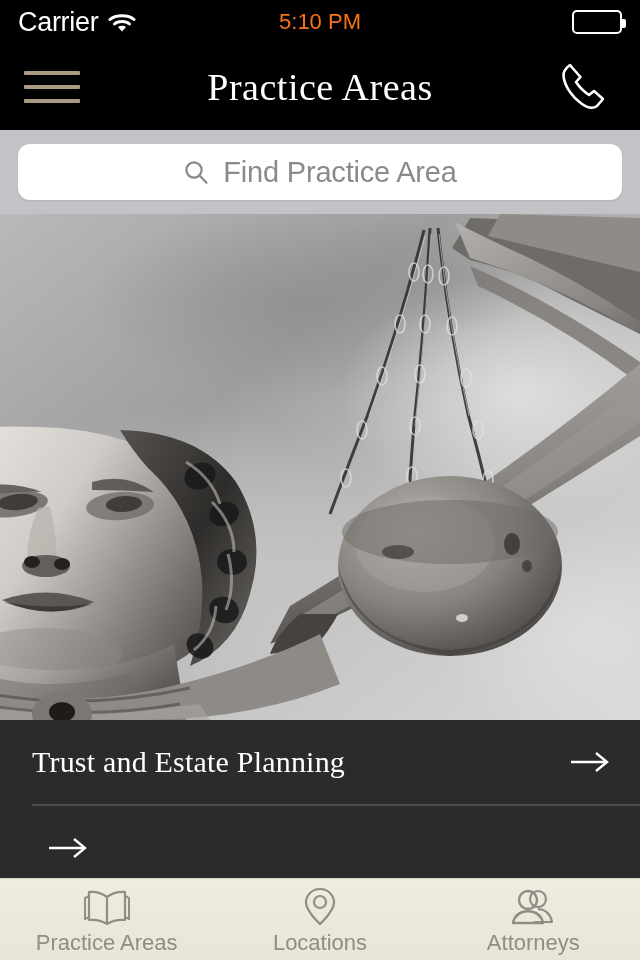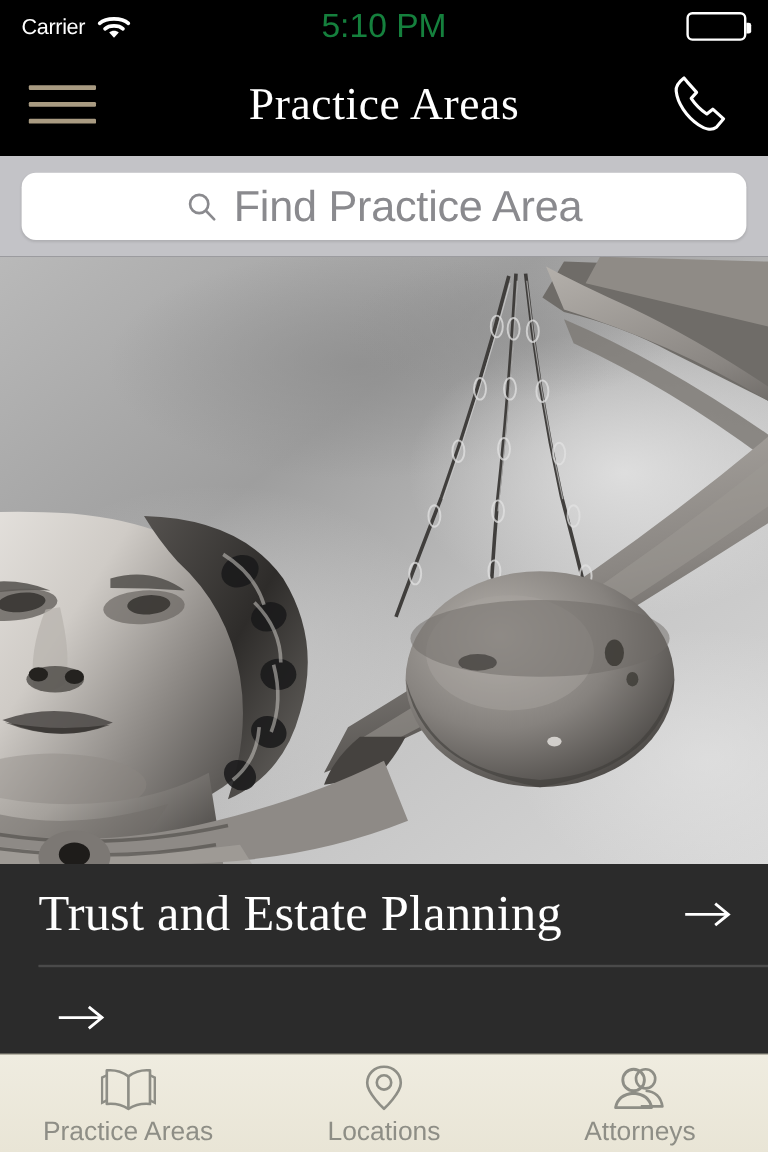--- a/index.html
+++ b/index.html
@@ -20,26 +20,26 @@
   .status-bar {
     position: relative;
     height: 44px;
     background: #000;
     color: #fff;
     display: flex;
     align-items: center;
     padding: 0 18px;
   }
   .status-left { display: flex; align-items: center; gap: 10px; }
-  .carrier-text { font-size: 18px; letter-spacing: -0.3px; color: #fff; }
+  .carrier-text { font-size: 27px; letter-spacing: -0.3px; color: #fff; }
   .wifi-icon { width: 28px; height: 21px; display: block; }
   .status-time {
     position: absolute; left: 0; right: 0;
     text-align: center;
-    font-size: 28px; font-weight: 400; color: #15803d;
+    font-size: 22px; font-weight: 400; color: #f97316;
     letter-spacing: 0px;
     pointer-events: none;
   }
   .status-right { margin-left: auto; display: flex; align-items: center; }
   .battery {
     position: relative;
     width: 50px; height: 24px;
     border: 2px solid #fff;
     border-radius: 5px;
     padding: 2px;
@@ -98,21 +98,21 @@
     height: 56px;
     background: #fff;
     border-radius: 12px;
     display: flex; align-items: center; justify-content: center;
     gap: 14px;
     box-shadow: 0 1px 2px rgba(0,0,0,0.10);
     cursor: text;
   }
   .search-icon { width: 26px; height: 26px; display: block; flex: none; }
   .search-placeholder {
-    font-size: 36px;
+    font-size: 29px;
     color: #8a8a8e;
     letter-spacing: -0.2px;
   }
 
   
   .hero {
     position: relative;
     height: 506px;
     overflow: hidden;
     background: #9a9a9a;
@@ -130,21 +130,21 @@
   }
   .list-row {
     position: relative;
     height: 84px;
     display: flex; align-items: center;
     padding: 0 28px 0 32px;
     cursor: pointer;
   }
   .row-label {
     font-family: "Liberation Serif", "DejaVu Serif", serif;
-    font-size: 42px;
+    font-size: 30px;
     color: #ffffff;
     white-space: nowrap;
     overflow: hidden;
     flex: 1;
     letter-spacing: 0.2px;
   }
   .row-arrow { width: 44px; height: 30px; flex: none; margin-left: 14px; }
   .row-sep {
     height: 2px;
     background: #4a4a4a;

